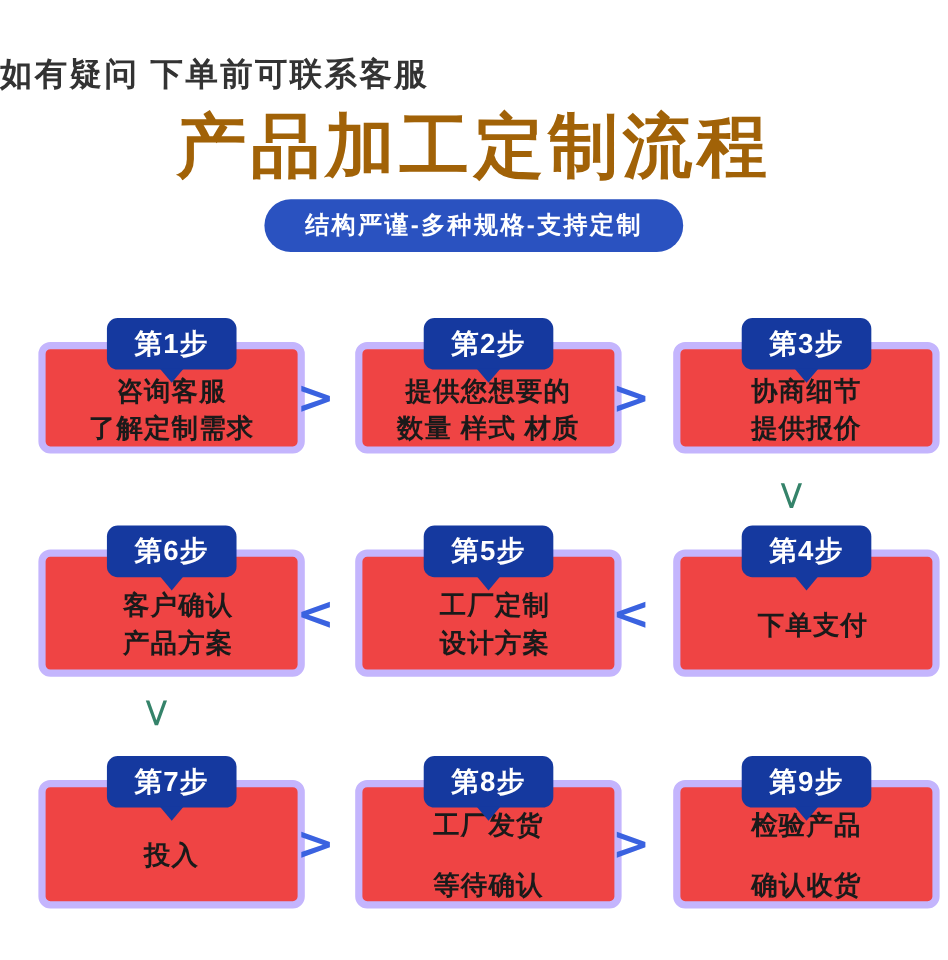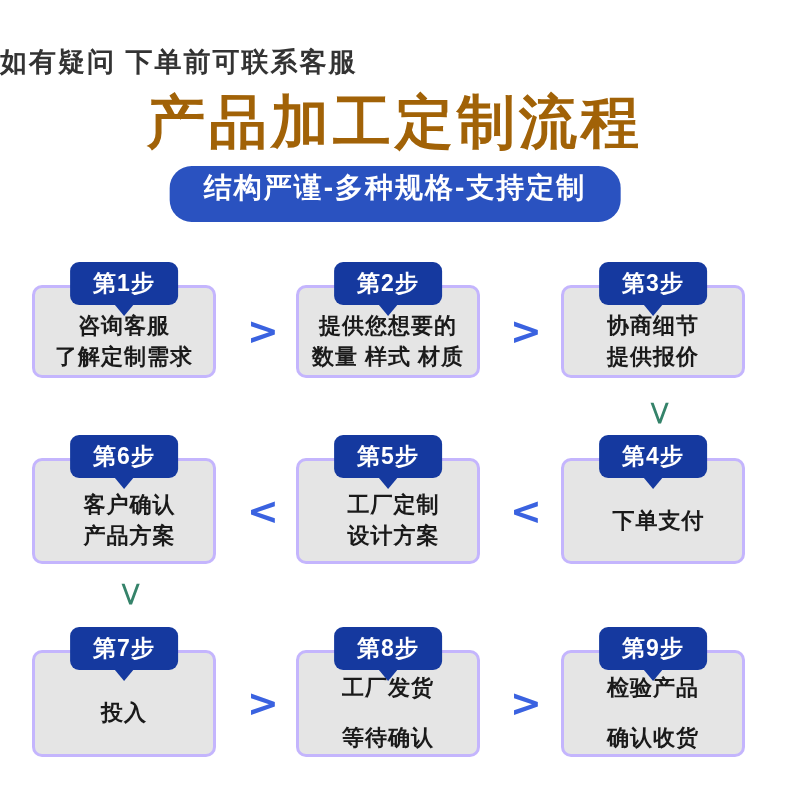--- a/index.html
+++ b/index.html
@@ -15,27 +15,27 @@
     color:#333333; letter-spacing:2px;
   }
   .title {
     position:absolute; top:84px; left:0; right:0;
     text-align:center; font-size:58px; font-weight:900;
     color:#a16207; letter-spacing:4px;
   }
   .banner {
     position:absolute; top:166px; left:50%; transform:translateX(-50%);
     background:#2a52c0; color:#ffffff;
-    font-size:28px; font-weight:700; letter-spacing:2px;
-    height:56px; line-height:44px; padding:0 34px;
+    font-size:20px; font-weight:700; letter-spacing:2px;
+    height:44px; line-height:44px; padding:0 34px;
     border-radius:22px; white-space:nowrap;
   }
   .step {
-    position:absolute; width:184px;
-    background:#e5e5e5; border:3px solid #c4b5fd; border-radius:10px;
+    position:absolute; width:222px;
+    background:#ef4444; border:6px solid #c4b5fd; border-radius:10px;
     display:flex; flex-direction:column; align-items:center; justify-content:center;
     padding-top:18px;
   }
   .c1 { left:32px; }  .c2 { left:296px; }  .c3 { left:561px; }
   .r1 { top:285px; height:93px; }
   .r2 { top:458px; height:106px;padding-left:11px; }
   .r3 { top:650px; height:107px;gap:19px; }
   .badge {
     position:absolute; top:-26px; left:50%; transform:translateX(-50%);
     background:#15399f; color:#ffffff;

